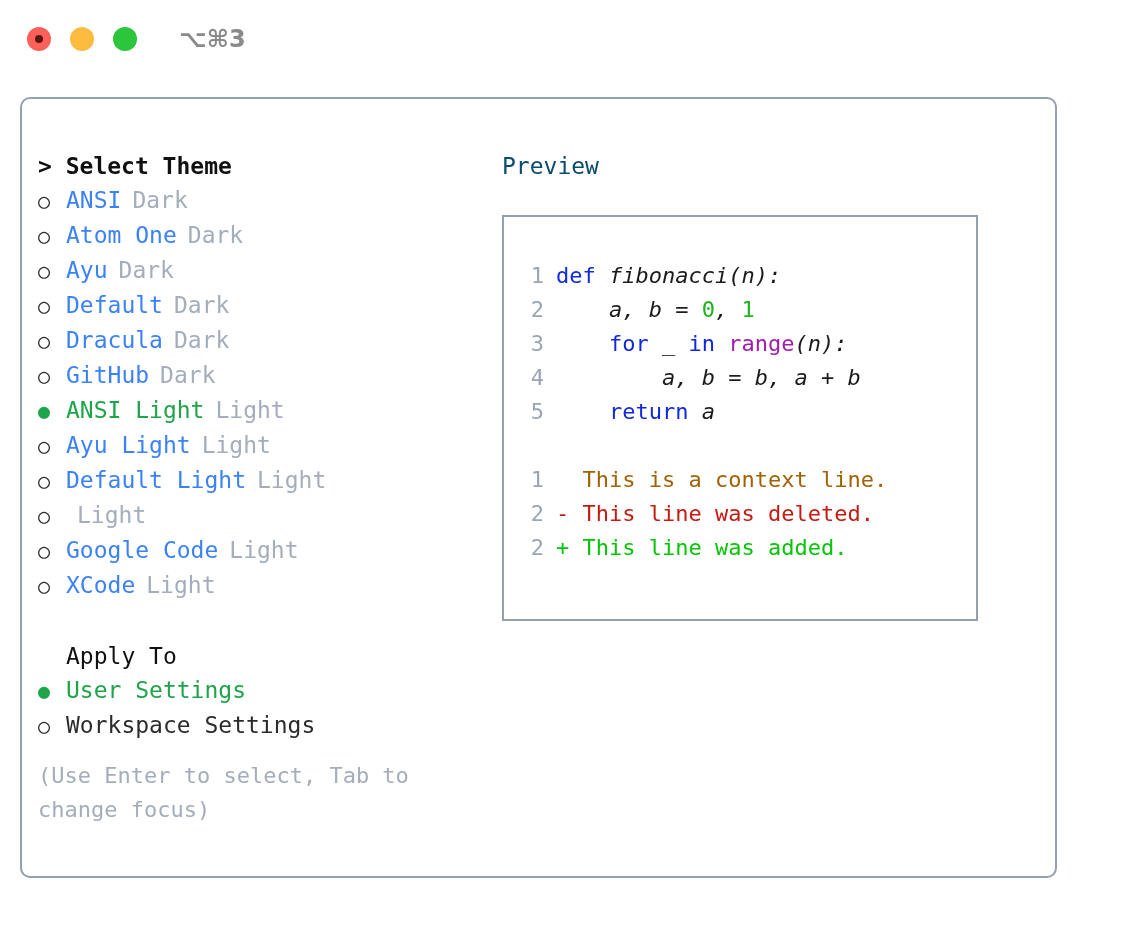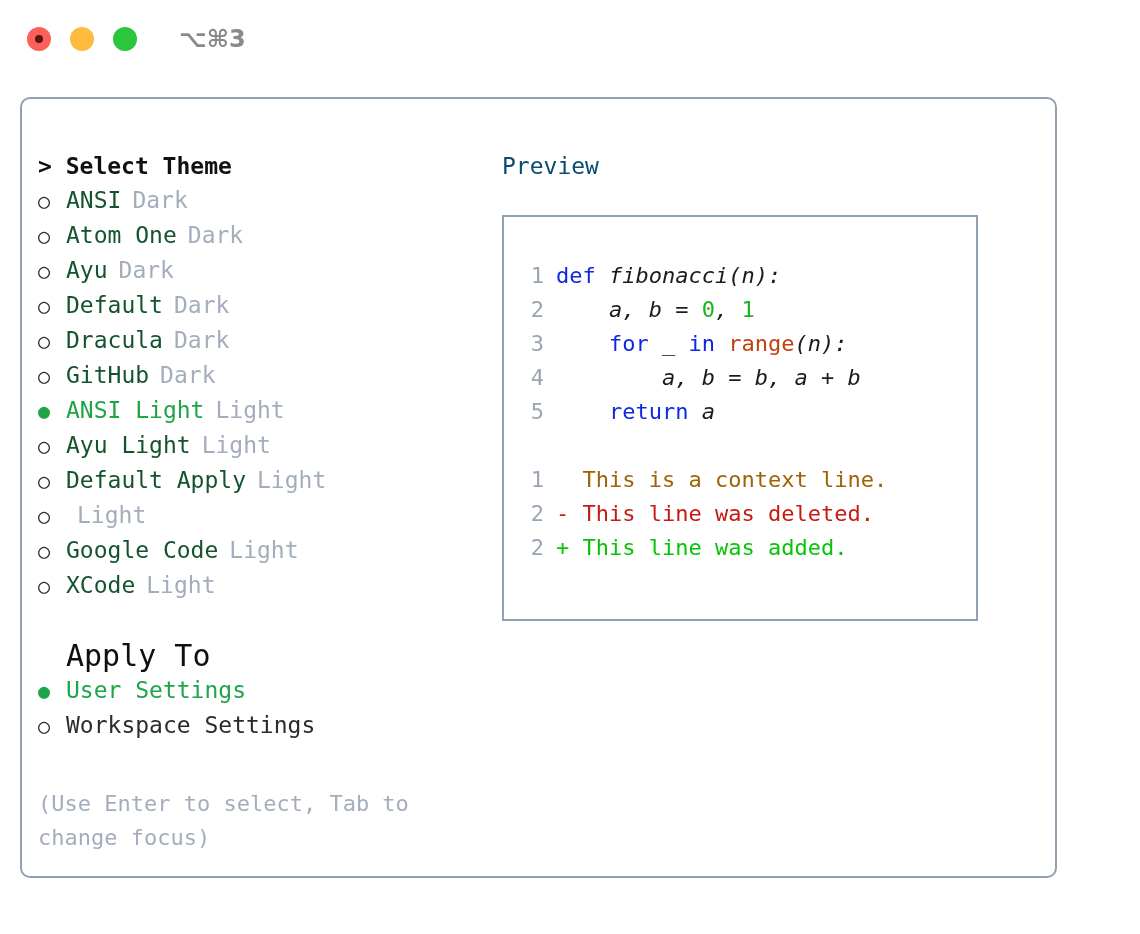--- a/index.html
+++ b/index.html
@@ -96,51 +96,51 @@
   }
   .marker {
     width: 28px;
     display: inline-block;
     flex: 0 0 28px;
     font-size: 20px;
     color: #2b2b2b;
   }
   .theme-row.selected .marker { color: #1ea54a; }
   .theme-row.selected .theme-name { color: #1ea54a; }
-  .theme-name { color: #14532d; }
+  .theme-name { color: #3b82f6; }
   .theme-variant {
     color: #a3adbc;
     margin-left: 11px;
   }
 
   
   #apply-to-section {
     margin-top: 36px;
   }
   #apply-to-title {
-    font-size: 30px;
+    font-size: 23px;
     line-height: 34px;
     color: #101010;
     white-space: pre;
     padding-left: 28px;
   }
   .apply-row {
     display: flex;
     align-items: baseline;
     font-size: 23px;
     line-height: 34px;
     white-space: pre;
     color: #2b2b2b;
   }
   .apply-row.selected .marker,
   .apply-row.selected .apply-label { color: #1ea54a; }
 
   
   #hint-text {
-    margin-top: 44px;
+    margin-top: 16px;
     font-size: 22px;
     line-height: 34px;
     color: #a3adbc;
     width: 404px;
   }
 
   
   #preview-column {
     position: absolute;
     left: 480px;
@@ -171,21 +171,21 @@
   }
   .lineno {
     width: 26px;
     flex: 0 0 26px;
     text-align: right;
     color: #9aa5b4;
     margin-right: 12px;
   }
   .code-text { color: #1b1b1b; font-style: italic; }
   .tok-kw  { color: #1029e0; }
-  .tok-fn  { color: #c2410c; }
+  .tok-fn  { color: #a21caf; }
   .tok-num { color: #1bb41b; }
   .blank-gap { height: 34px; }
   .diff-context { color: #a16207; }
   .diff-del     { color: #c41b12; }
   .diff-add     { color: #06c406; }
 </style>
 </head>
 <body>
 
 <div id="titlebar">
@@ -205,21 +205,21 @@
 
     <div id="theme-list">
         <div class="theme-row"><span class="marker">○</span><span class="theme-name">ANSI</span><span class="theme-variant">Dark</span></div>
         <div class="theme-row"><span class="marker">○</span><span class="theme-name">Atom One</span><span class="theme-variant">Dark</span></div>
         <div class="theme-row"><span class="marker">○</span><span class="theme-name">Ayu</span><span class="theme-variant">Dark</span></div>
         <div class="theme-row"><span class="marker">○</span><span class="theme-name">Default</span><span class="theme-variant">Dark</span></div>
         <div class="theme-row"><span class="marker">○</span><span class="theme-name">Dracula</span><span class="theme-variant">Dark</span></div>
         <div class="theme-row"><span class="marker">○</span><span class="theme-name">GitHub</span><span class="theme-variant">Dark</span></div>
         <div class="theme-row selected"><span class="marker">●</span><span class="theme-name">ANSI Light</span><span class="theme-variant">Light</span></div>
         <div class="theme-row"><span class="marker">○</span><span class="theme-name">Ayu Light</span><span class="theme-variant">Light</span></div>
-        <div class="theme-row"><span class="marker">○</span><span class="theme-name">Default Apply</span><span class="theme-variant">Light</span></div>
+        <div class="theme-row"><span class="marker">○</span><span class="theme-name">Default Light</span><span class="theme-variant">Light</span></div>
         <div class="theme-row"><span class="marker">○</span><span class="theme-variant">Light</span></div>
         <div class="theme-row"><span class="marker">○</span><span class="theme-name">Google Code</span><span class="theme-variant">Light</span></div>
         <div class="theme-row"><span class="marker">○</span><span class="theme-name">XCode</span><span class="theme-variant">Light</span></div>
       </div>
 
     <div id="apply-to-section">
       <div id="apply-to-title">Apply To</div>
       <div id="apply-to-list">
           <div class="apply-row selected"><span class="marker">●</span><span class="apply-label">User Settings</span></div>
           <div class="apply-row"><span class="marker">○</span><span class="apply-label">Workspace Settings</span></div>

